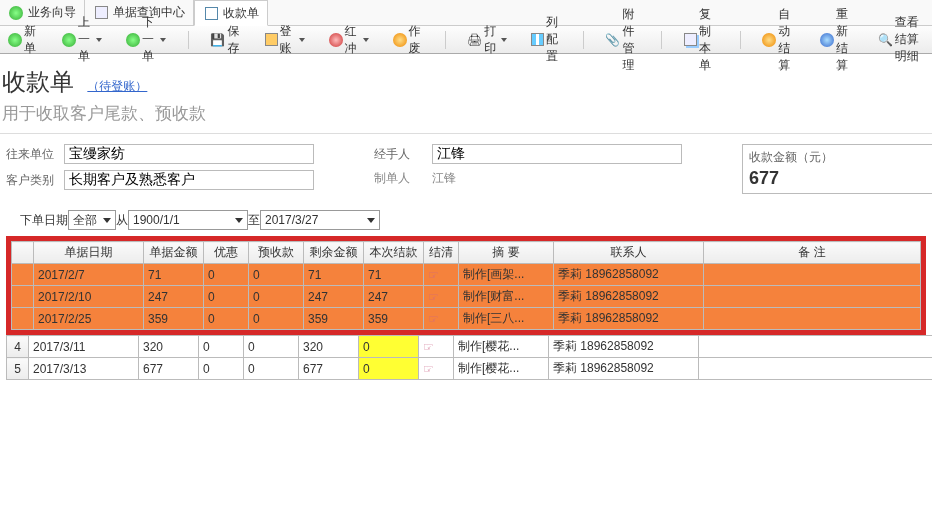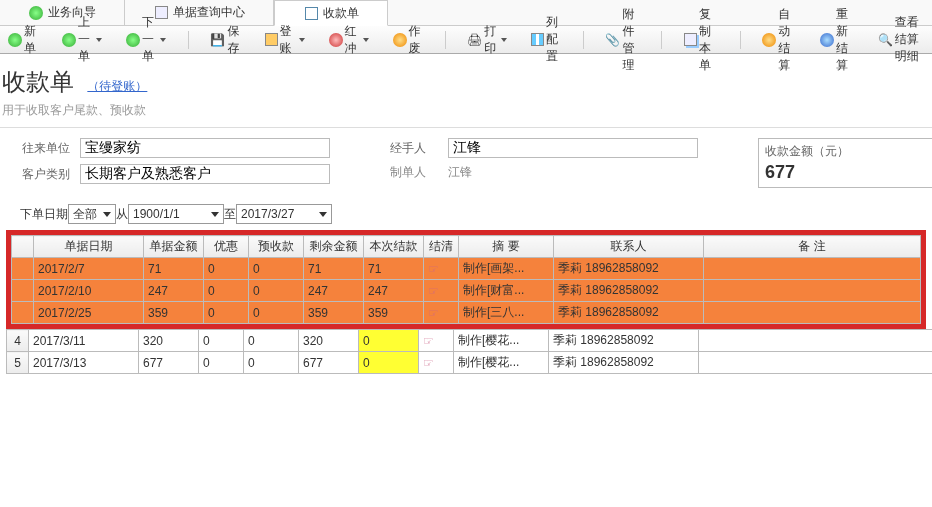--- a/index.html
+++ b/index.html
@@ -1,50 +1,50 @@
 <!DOCTYPE html>
 <html><head>
 <meta charset="utf-8">
 <style>
 * { box-sizing: border-box; margin: 0; padding: 0; }
 body { font-family: "Microsoft YaHei", SimSun, Arial, sans-serif; font-size: 12px; background: #fff; color: #333; }
 
 
 .tabs { display: flex; border-bottom: 1px solid #ccc; background: #f9f9f9; height: 26px; }
-.tab { display: flex; align-items: center; padding: 0 28px; border-right: 1px solid #ccc; cursor: pointer; gap: 4px; }
+.tab { display: flex; align-items: center; padding: 0 8px; border-right: 1px solid #ccc; cursor: pointer; gap: 4px; }
 .tab.active { background: #fff; border-bottom: 1px solid #fff; margin-bottom: -1px; border-top: 1px solid #ccc; border-left: 1px solid #ccc; }
 
 
 .toolbar { display: flex; align-items: center; height: 28px; border-bottom: 1px solid #aaa; background: linear-gradient(#fdfdfd,#ececec); padding: 0 4px; gap: 16px; }
 .tbtn { display: flex; align-items: center; padding: 2px 4px; gap: 2px; cursor: pointer; border-radius: 2px; }
 .sep { width: 1px; height: 18px; background: #ccc; margin: 0 2px; }
 .dd-arrow { width:0;height:0;border-left:3px solid transparent;border-right:3px solid transparent;border-top:4px solid #555; margin-left:2px; }
 
 
 .header { padding: 12px 0 8px 0; border-bottom: 1px solid #ddd; }
 .title { font-size: 24px; font-weight: 300; padding-left: 2px; }
 .status-link { color: #36c; text-decoration: underline; cursor: pointer; font-size: 12px; margin-left: 10px; }
-.subtitle { color: #999; font-size: 12px; padding-left: 2px; margin-top: 4px; }
-
-
-.form { display: flex; padding: 10px 22px; gap: 60px; }
+.subtitle { color: #999; font-size: 17px; padding-left: 2px; margin-top: 4px; }
+
+
+.form { display: flex; padding: 10px 6px; gap: 60px; }
 .form-col { display: flex; flex-direction: column; gap: 6px; }
 .form-row { display: flex; align-items: center; gap: 8px; }
 .form-label { color: #666; min-width: 50px; }
 .form-input { border: 1px solid #bbb; height: 20px; padding: 1px 4px; font-size: 14px; }
 .form-readonly { color: #888; }
 .amount-box { border: 1px solid #bbb; padding: 4px 6px; min-width: 230px; }
 .amount-label { color: #666; }
 .amount-value { font-size: 18px; font-weight: bold; margin-top: 2px; }
 
 
 .filterbar { display: flex; align-items: center; padding: 6px 20px; }
 .select { border: 1px solid #999; height: 20px; padding: 0 18px 0 4px; position: relative; background:#fff; display:inline-flex; align-items:center; }
 .select::after { content:""; position:absolute; right:4px; top:7px; width:0;height:0;border-left:4px solid transparent;border-right:4px solid transparent;border-top:5px solid #333; }
-.date-input { border:1px solid #999; height:20px; width:96px; padding:0 4px; display:inline-flex; align-items:center; position:relative; background:#fff;}
+.date-input { border:1px solid #999; height:20px; width:120px; padding:0 4px; display:inline-flex; align-items:center; position:relative; background:#fff;}
 .date-input::after { content:""; position:absolute; right:4px; top:7px; width:0;height:0;border-left:4px solid transparent;border-right:4px solid transparent;border-top:5px solid #333;}
 
 
 .grid-wrap { position: relative; margin: 0 6px; border: 5px solid #d62828; }
 table.grid { border-collapse: collapse; width: 100%; table-layout: fixed; padding-left: 33px; }
 .grid th, .grid td { border: 1px solid #bbb; padding: 2px 4px; height: 22px; font-size: 12px; overflow: hidden; text-overflow: ellipsis; white-space: nowrap; }
 .grid th { background: linear-gradient(#fafafa,#ececec); font-weight: normal; text-align: center; }
 .rownum { background: linear-gradient(#fafafa,#ececec); text-align:center; width:22px; }
 tr.hl td { background: #f5823c; margin-left: 39px; }
 td.yellow { background: #ffff33 !important; }

